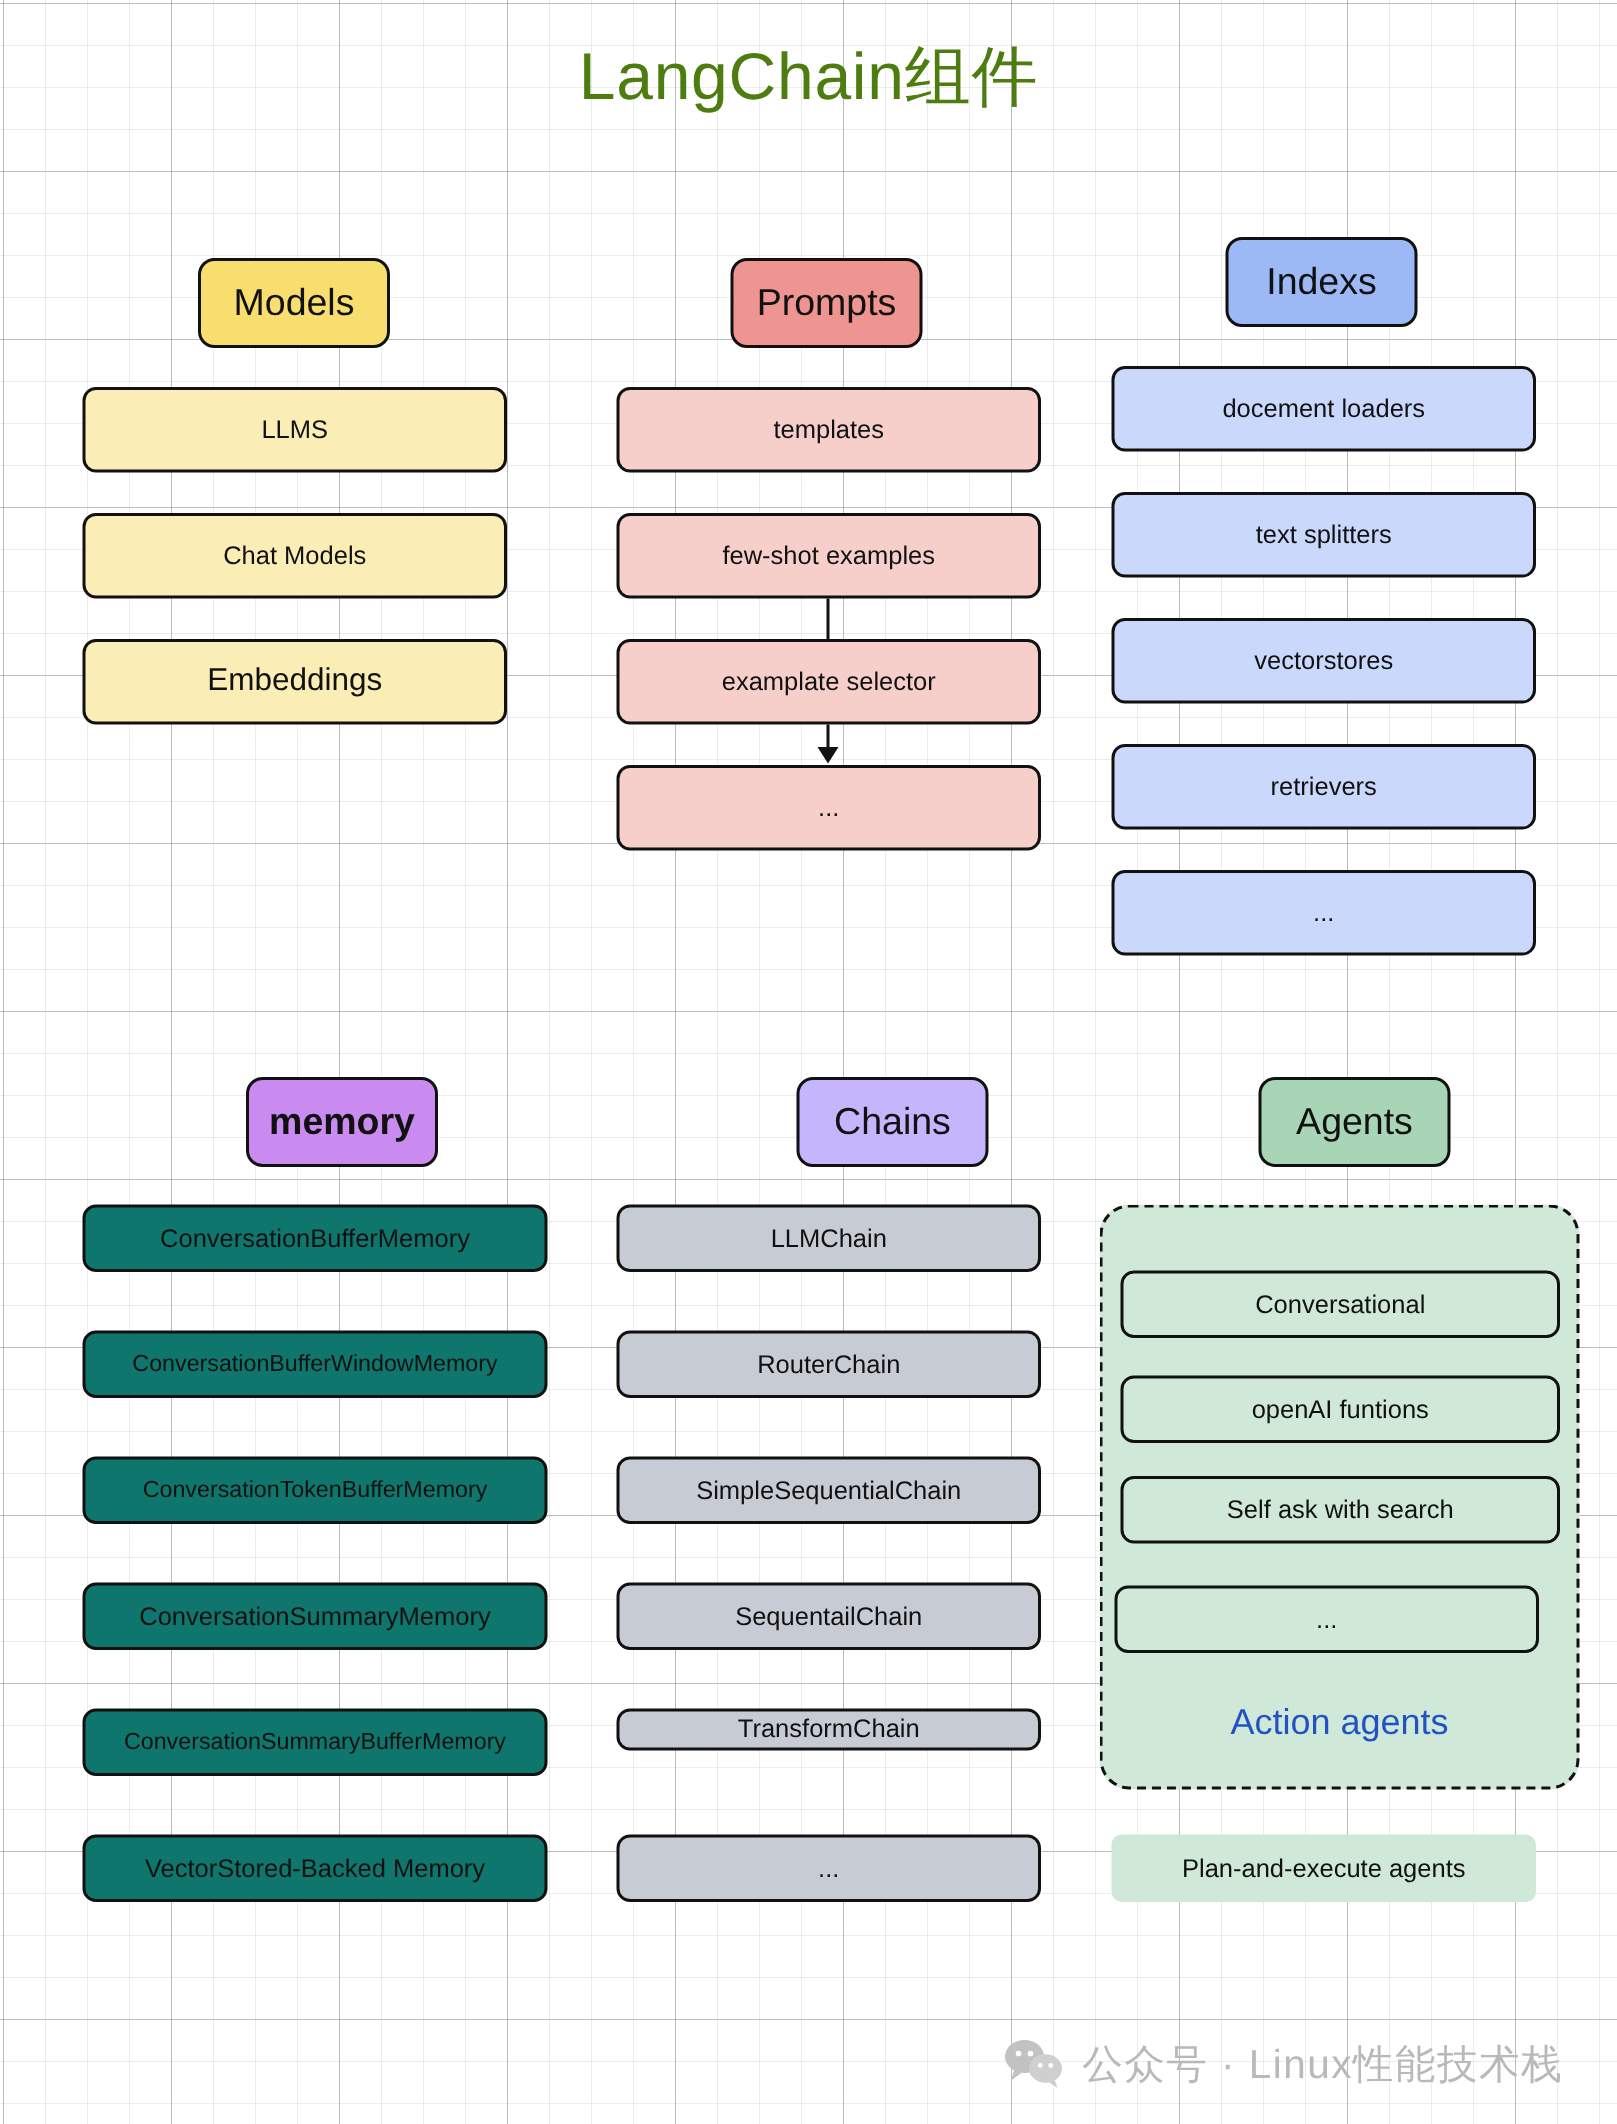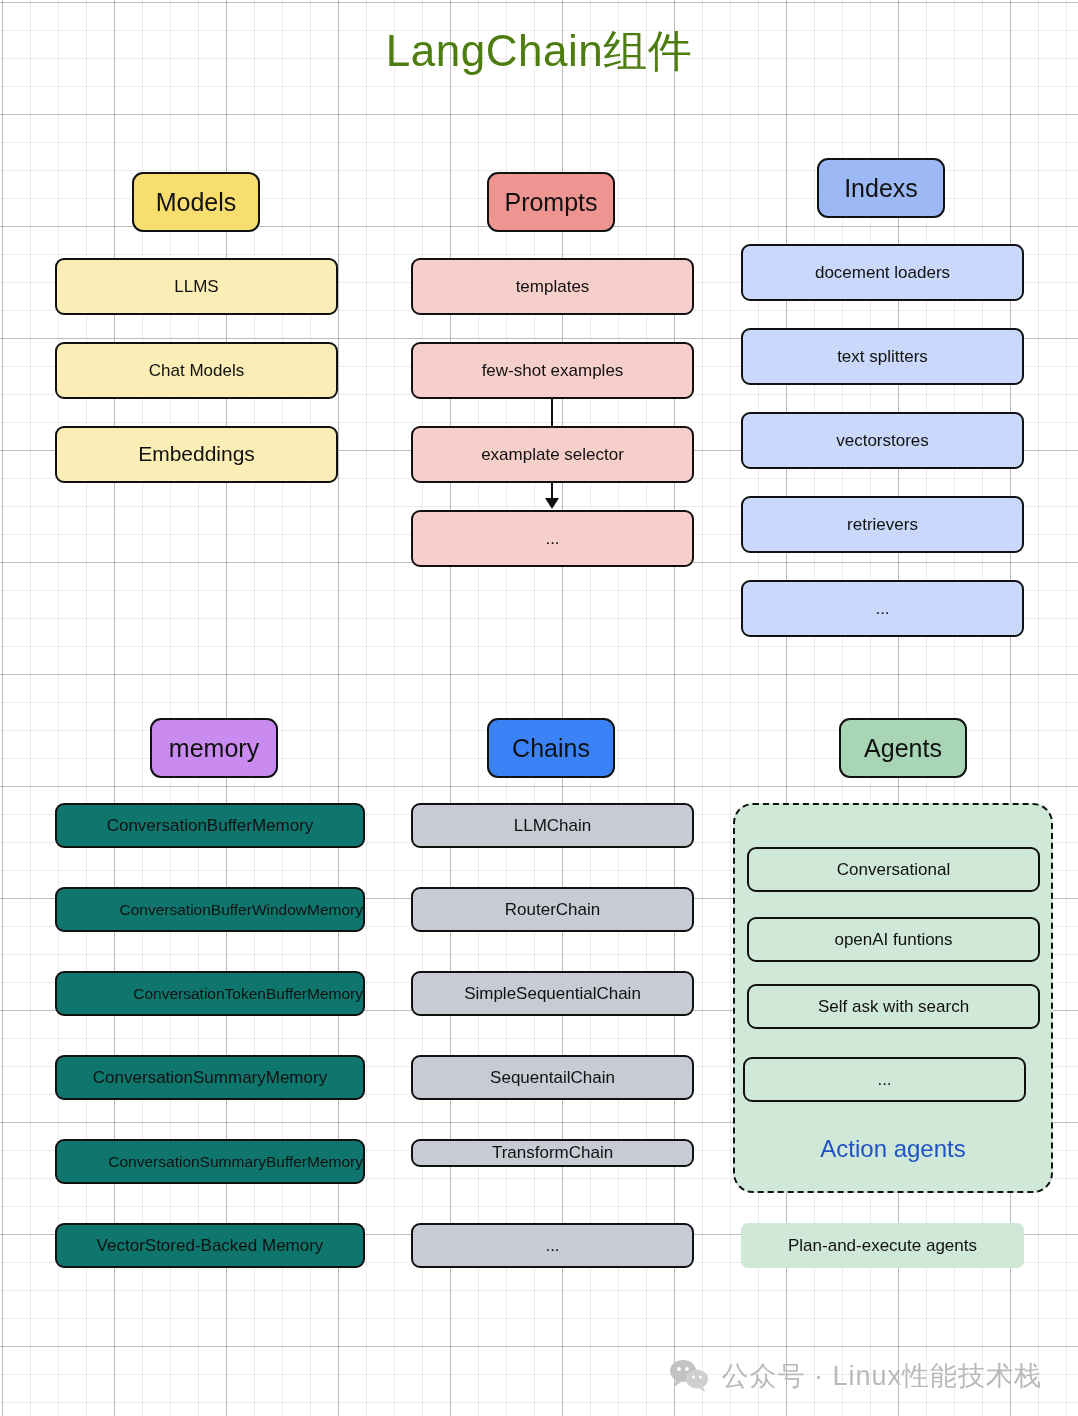--- a/index.html
+++ b/index.html
@@ -61,36 +61,36 @@
     line-height: 1.15;
   }
   .header-node {
     border-radius: 11px;
     font-size: 25px;
   }
   .item-node {
     font-size: 17px;
   }
   .item-lg { font-size: 21px; }
-  .item-sm { font-size: 15.5px; justify-content: flex-end; }
+  .item-sm { font-size: 15.5px; }
 
   
   .models-head { background: #F8DE6E; }
   .models-item { background: #FAEDB5; }
 
   .prompts-head { background: #EE9491; }
   .prompts-item { background: #F6CFCB; }
 
   .indexs-head  { background: #9CB8F5; }
   .indexs-item  { background: #C9D8FB; }
 
   .memory-head  { background: #C98BF0; }
   .memory-item  { background: #0f766e; }
 
-  .chains-head  { background: #3b82f6; }
+  .chains-head  { background: #c4b5fd; margin-left: 44px; }
   .chains-item  { background: #C7CBD3; }
 
   .agents-head  { background: #A7D5B5; }
   .agents-item  { background: #CFE8D7; }
 
   
   #agents-group {
     border: 2.4px dashed #111111;
     border-radius: 20px;
     background: #CFE8D7;
@@ -188,21 +188,21 @@
   <div class="abs node item-node indexs-item" style="left:741px; top:412px; width:283px; height:57px;">
     <span>vectorstores</span>
   </div>
   <div class="abs node item-node indexs-item" style="left:741px; top:496px; width:283px; height:57px;">
     <span>retrievers</span>
   </div>
   <div class="abs node item-node indexs-item" style="left:741px; top:580px; width:283px; height:57px;">
     <span>...</span>
   </div>
 
-  <div class="abs node header-node memory-head" style="left:150px; top:718px; width:128px; height:60px;">
+  <div class="abs node header-node memory-head" style="left:164px; top:718px; width:128px; height:60px;font-weight:bold;">
     <span>memory</span>
   </div>
   <div class="abs node item-node memory-item" style="left:55px; top:803px; width:310px; height:45px;">
     <span>ConversationBufferMemory</span>
   </div>
   <div class="abs node item-node item-sm memory-item" style="left:55px; top:887px; width:310px; height:45px;">
     <span>ConversationBufferWindowMemory</span>
   </div>
   <div class="abs node item-node item-sm memory-item" style="left:55px; top:971px; width:310px; height:45px;">
     <span>ConversationTokenBufferMemory</span>

